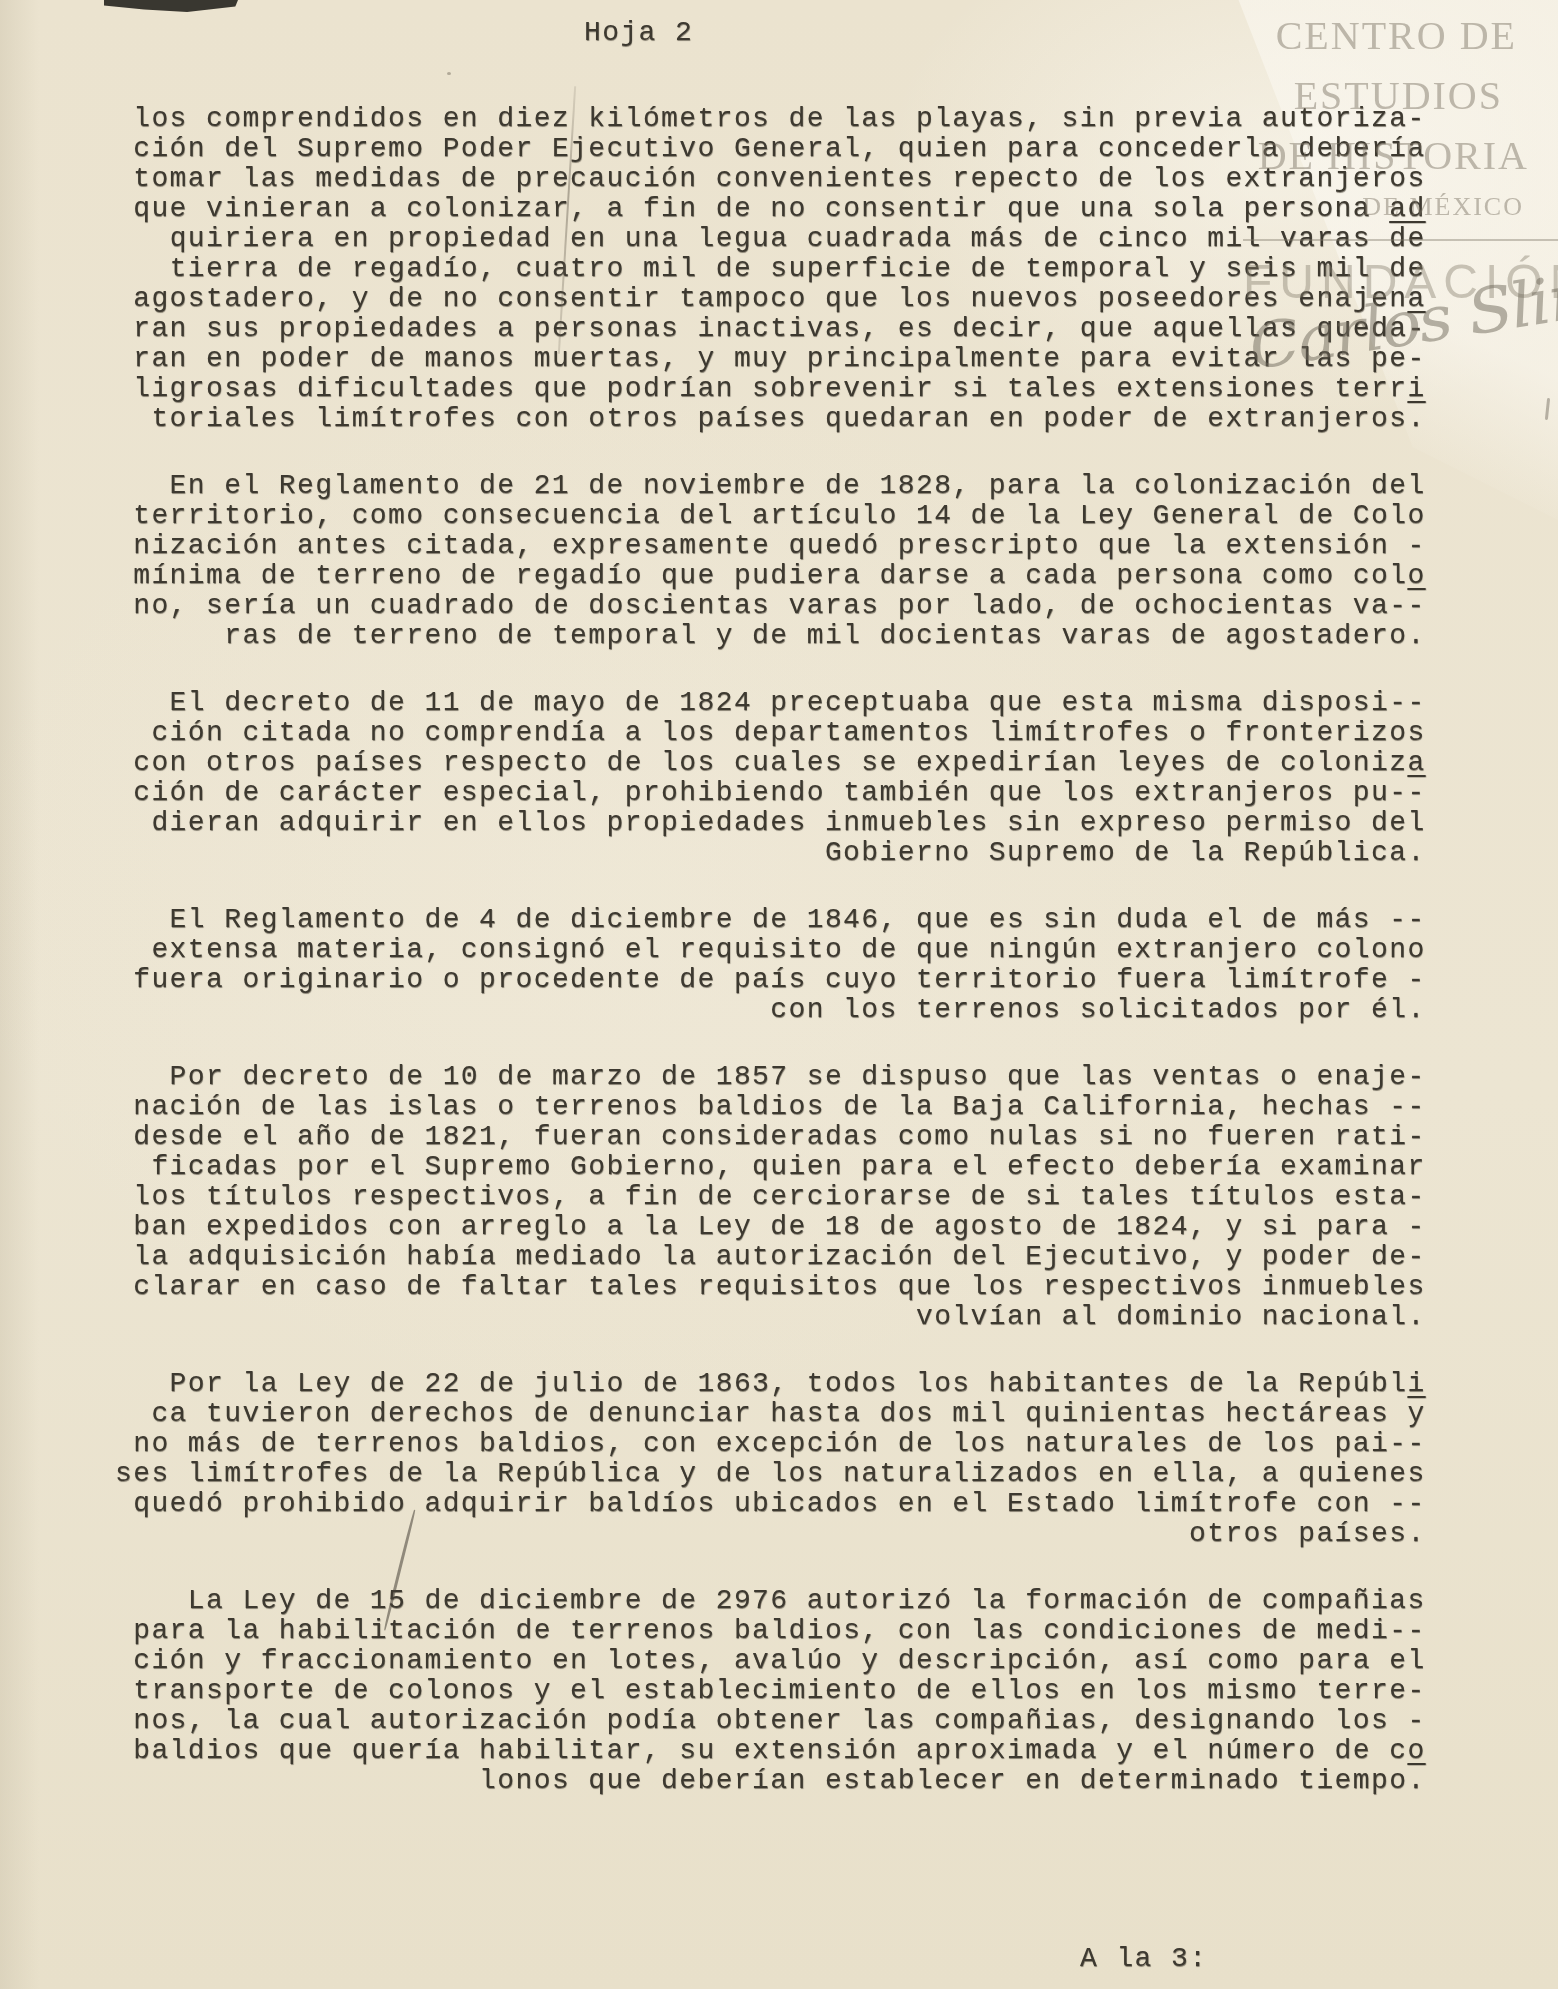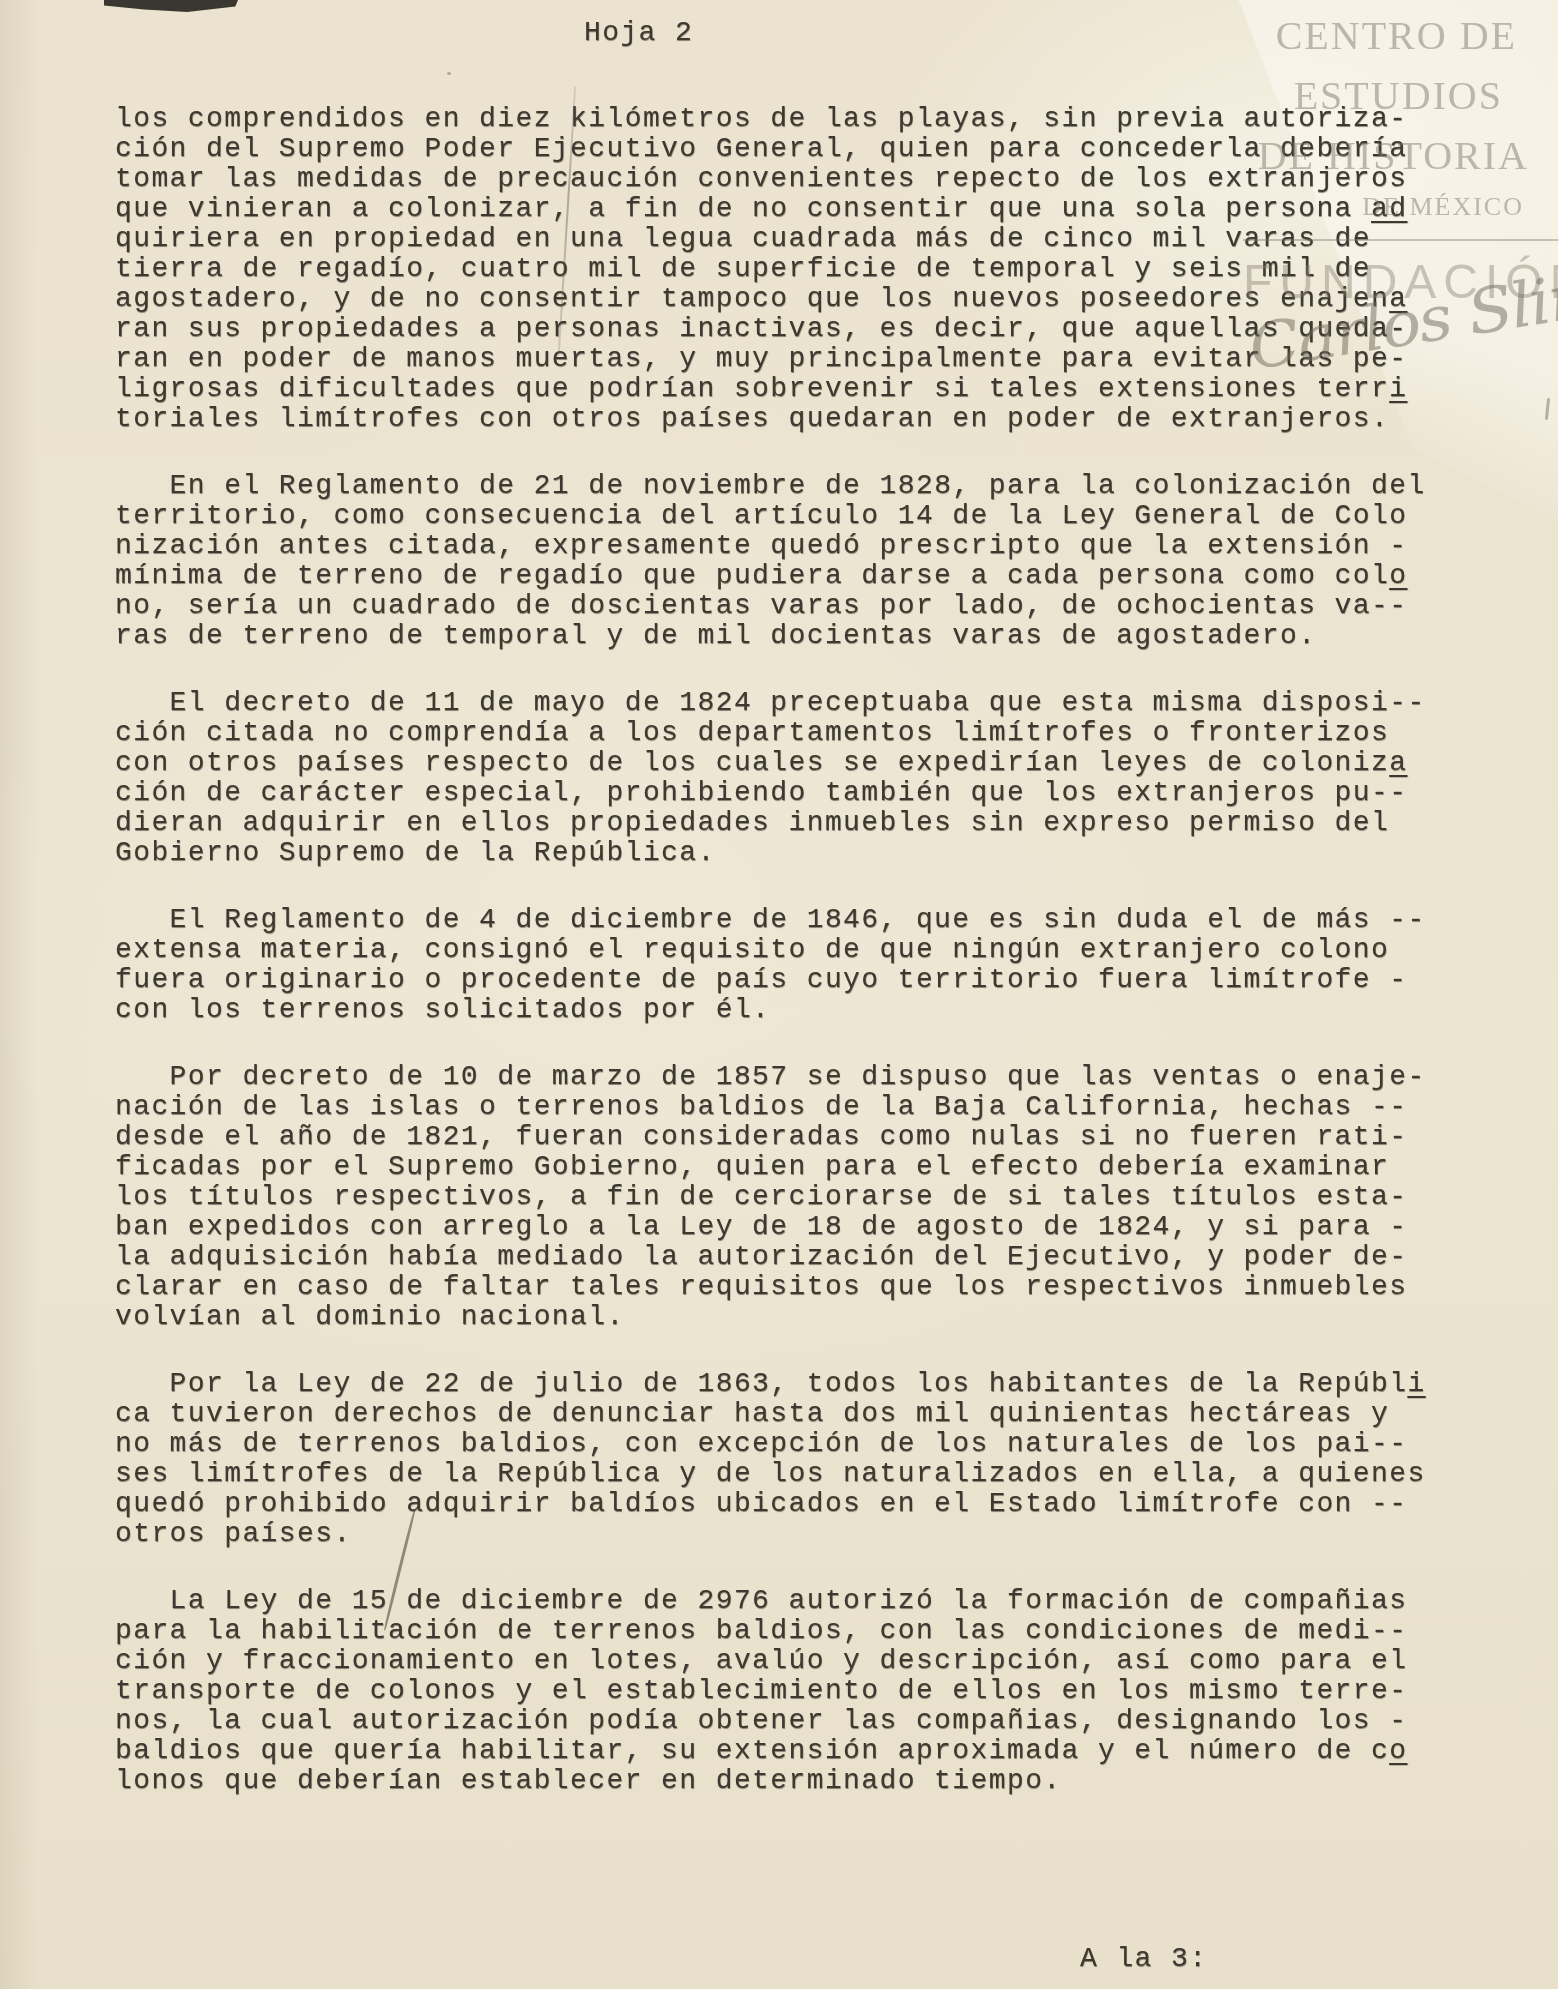--- a/index.html
+++ b/index.html
@@ -27,20 +27,21 @@
     pointer-events: none;
   }
   .ink {
     color: #3d3930;
     text-shadow: 0.4px 0.5px 0.7px rgba(58,52,42,0.55);
   }
   .typ {
     font-size: 28px;
     letter-spacing: 1.4px;
     line-height: 30px;
+    text-align: right;
   }
   .header { position: absolute; left: 584px; top: 18px; }
   .body-text { position: absolute; left: 115px; top: 104px; }
   .para { white-space: pre; margin: 0 0 37px 0; }
   .para .u {
     text-decoration: underline;
     text-decoration-thickness: 2px;
     text-underline-offset: 5px;
   }
   .para .b { font-weight: normal; }

